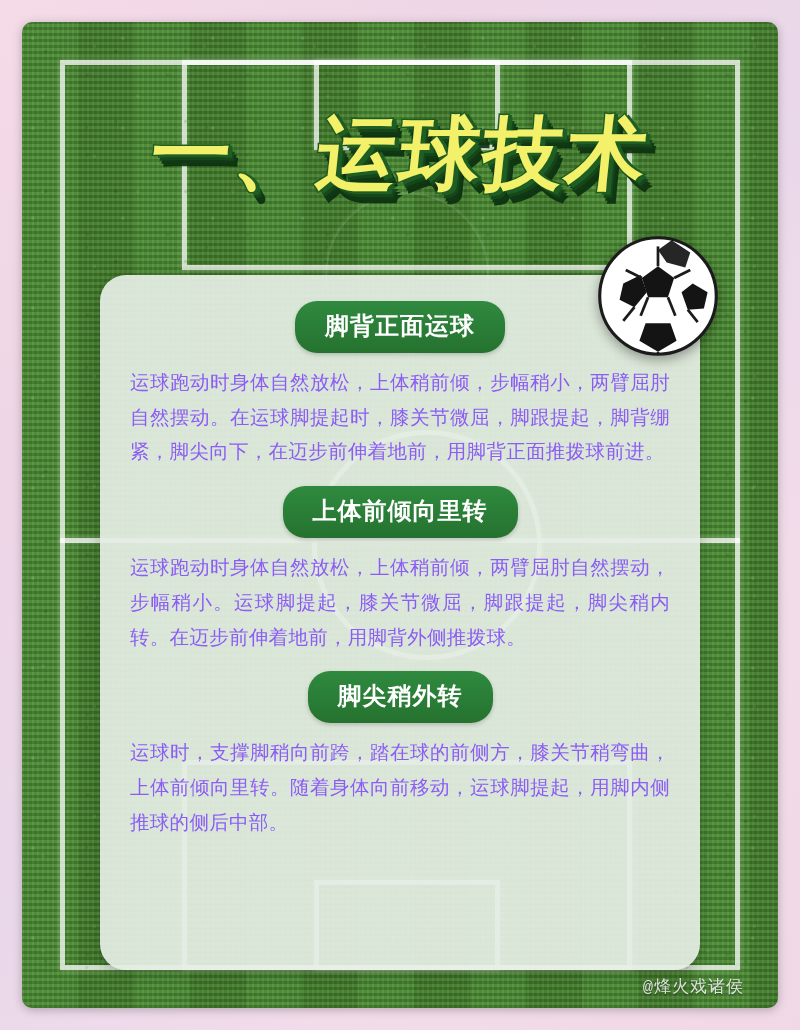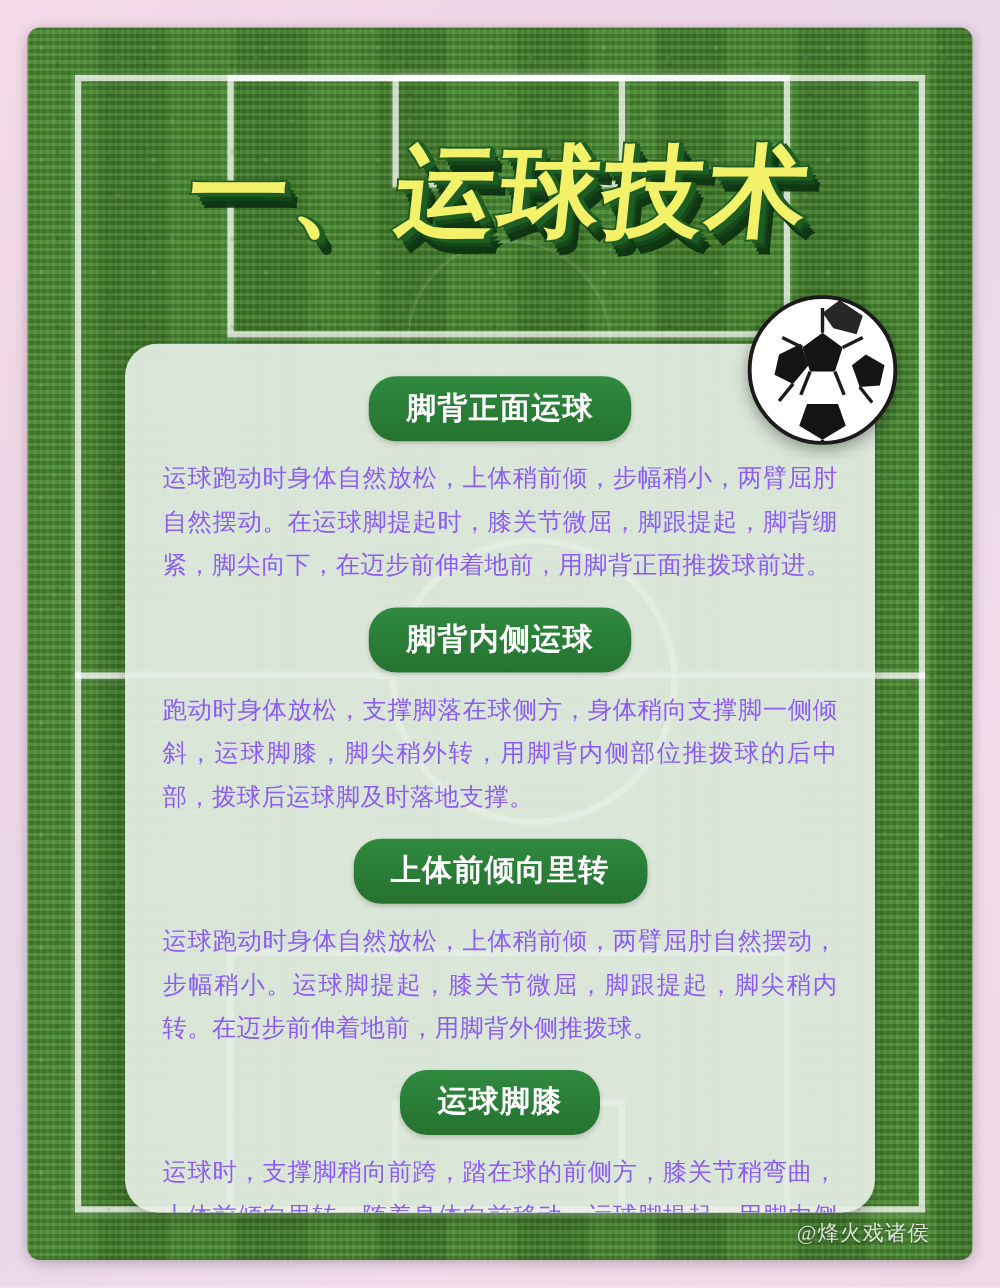--- a/index.html
+++ b/index.html
@@ -166,21 +166,21 @@
 
   
   .watermark {
     position: absolute;
     right: 34px;
     bottom: 10px;
     z-index: 20;
     color: rgba(255,255,255,0.82);
     font-size: 17px;
     letter-spacing: 1px;
-    font-family: Liberation Serif, serif;
+    font-family: Liberation Mono, monospace;
     text-shadow: 0 1px 2px rgba(0,0,0,0.45);
     margin-left: 26px;
   }
 </style>
 </head>
 <body>
 
 <div class="poster">
   <div class="field">
 
@@ -228,37 +228,31 @@
 
     <div class="panel">
 
       <div class="section">
         <div class="pill-row">
           <span class="pill">脚背正面运球</span>
         </div>
         <p class="body-text">运球跑动时身体自然放松，上体稍前倾，步幅稍小，两臂屈肘自然摆动。在运球脚提起时，膝关节微屈，脚跟提起，脚背绷紧，脚尖向下，在迈步前伸着地前，用脚背正面推拨球前进。</p>
       </div>
 
-      <div class="section">
-        <div class="pill-row">
-          <span class="pill">脚背内侧运球</span>
-        </div>
-        <p class="body-text">跑动时身体放松，支撑脚落在球侧方，身体稍向支撑脚一侧倾斜，运球脚膝，脚尖稍外转，用脚背内侧部位推拨球的后中部，拨球后运球脚及时落地支撑。</p>
-      </div>
 
       <div class="section">
         <div class="pill-row">
           <span class="pill">上体前倾向里转</span>
         </div>
         <p class="body-text">运球跑动时身体自然放松，上体稍前倾，两臂屈肘自然摆动，步幅稍小。运球脚提起，膝关节微屈，脚跟提起，脚尖稍内转。在迈步前伸着地前，用脚背外侧推拨球。</p>
       </div>
 
       <div class="section">
         <div class="pill-row">
-          <span class="pill">运球脚膝</span>
+          <span class="pill">脚尖稍外转</span>
         </div>
         <p class="body-text">运球时，支撑脚稍向前跨，踏在球的前侧方，膝关节稍弯曲，上体前倾向里转。随着身体向前移动，运球脚提起，用脚内侧推球的侧后中部。</p>
       </div>
 
     </div>
 
     <div class="watermark">@烽火戏诸侯</div>
 
   </div>
 </div>

